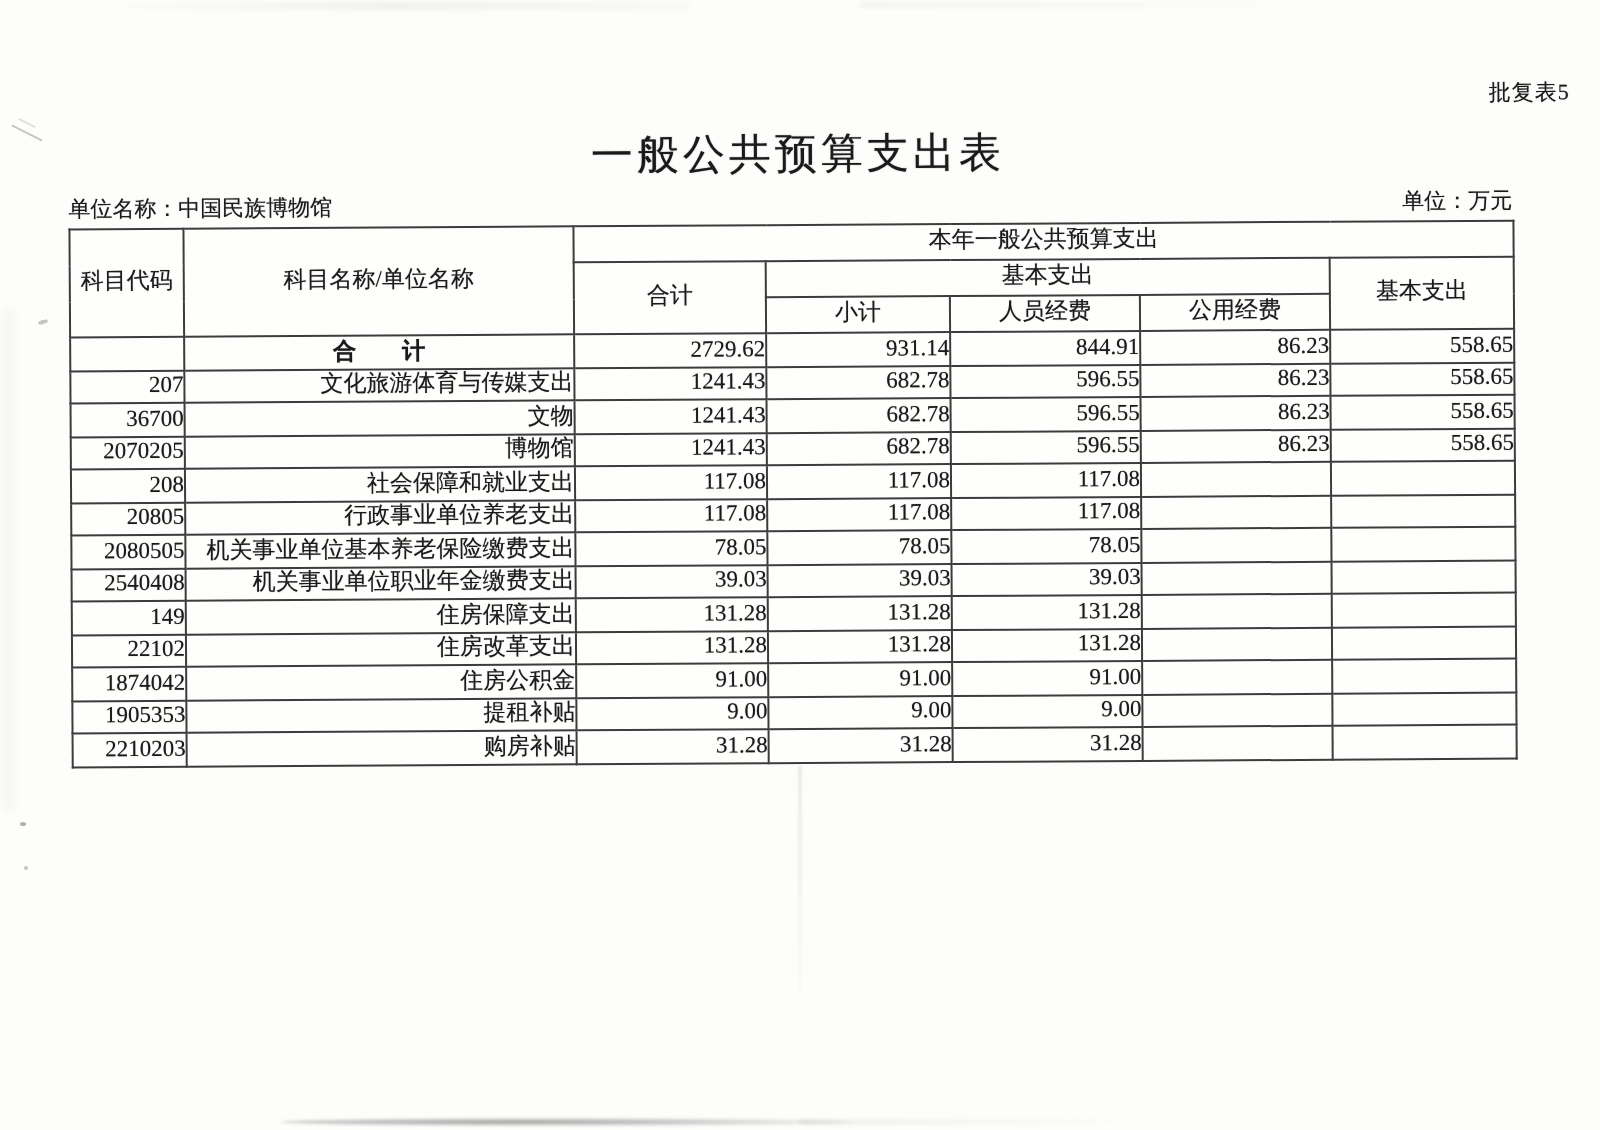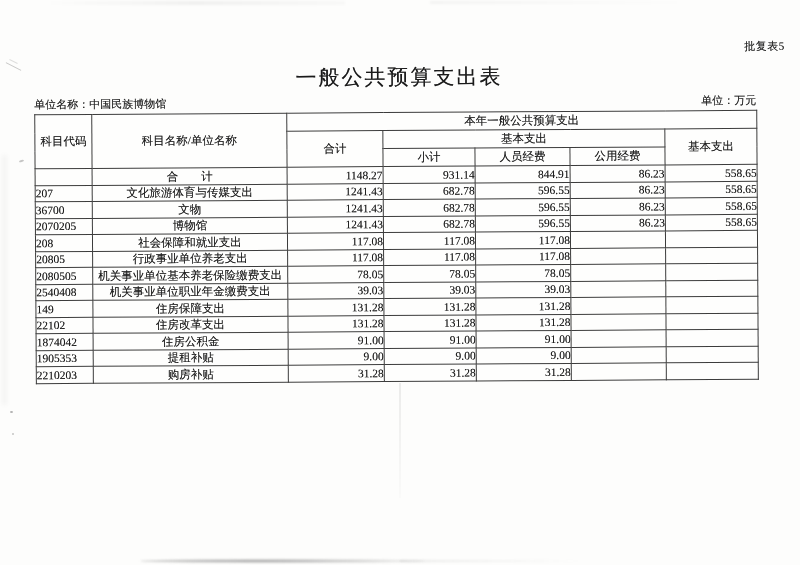--- a/index.html
+++ b/index.html
@@ -48,23 +48,23 @@
     font-size: 11.5px;
     line-height: 1.05;
     overflow: hidden; white-space: nowrap;
     text-shadow: 0 0 0.5px rgba(40,40,40,0.55);
   }
   tr.h1 { height: 18px; }
   tr.h2 { height: 18px; }
   tr.h3 { height: 18px; }
   table.budget th { text-align: center; vertical-align: middle; }
   tbody tr { height: 16.5px; }
-  td.t-code { text-align: left; padding-left: 3px; }
-  td.t-name { text-align: center; padding-left: 5px; }
-  td.t-name.t-center { text-align: center; padding-left: 0; }
+  td.t-code { text-align: right; padding-left: 3px; }
+  td.t-name { text-align: right; padding-left: 5px; }
+  td.t-name.t-center { text-align: center; padding-left: 0; font-weight: bold; }
   td.t-num { text-align: right; padding-right: 5px; }
   
   .artifact { position: absolute; pointer-events: none; }
   .top-streak1 { left: 45px; top: 1px; width: 300px; height: 4px;
     background: linear-gradient(90deg, rgba(0,0,0,0), rgba(0,0,0,0.05), rgba(0,0,0,0.02)); filter: blur(1px); }
   .top-streak2 { left: 430px; top: 1px; width: 260px; height: 3px;
     background: linear-gradient(90deg, rgba(0,0,0,0.04), rgba(0,0,0,0)); filter: blur(1px); }
   .diag1 { left: 5px; top: 66px; width: 17px; height: 1px;
     background: rgba(0,0,0,0.22); transform: rotate(27deg); }
   .diag2 { left: 9px; top: 61px; width: 9px; height: 1px;
@@ -123,21 +123,21 @@
       <tr class="h3">
         <th>小计</th>
         <th>人员经费</th>
         <th>公用经费</th>
       </tr>
     </thead>
     <tbody>
       <tr>
         <td class="t-code"></td>
         <td class="t-name t-center">合　　计</td>
-        <td class="t-num">1148.27</td>
+        <td class="t-num">2729.62</td>
         <td class="t-num">931.14</td>
         <td class="t-num">844.91</td>
         <td class="t-num">86.23</td>
         <td class="t-num">558.65</td>
       </tr>
       <tr>
         <td class="t-code">207</td>
         <td class="t-name">文化旅游体育与传媒支出</td>
         <td class="t-num">1241.43</td>
         <td class="t-num">682.78</td>

